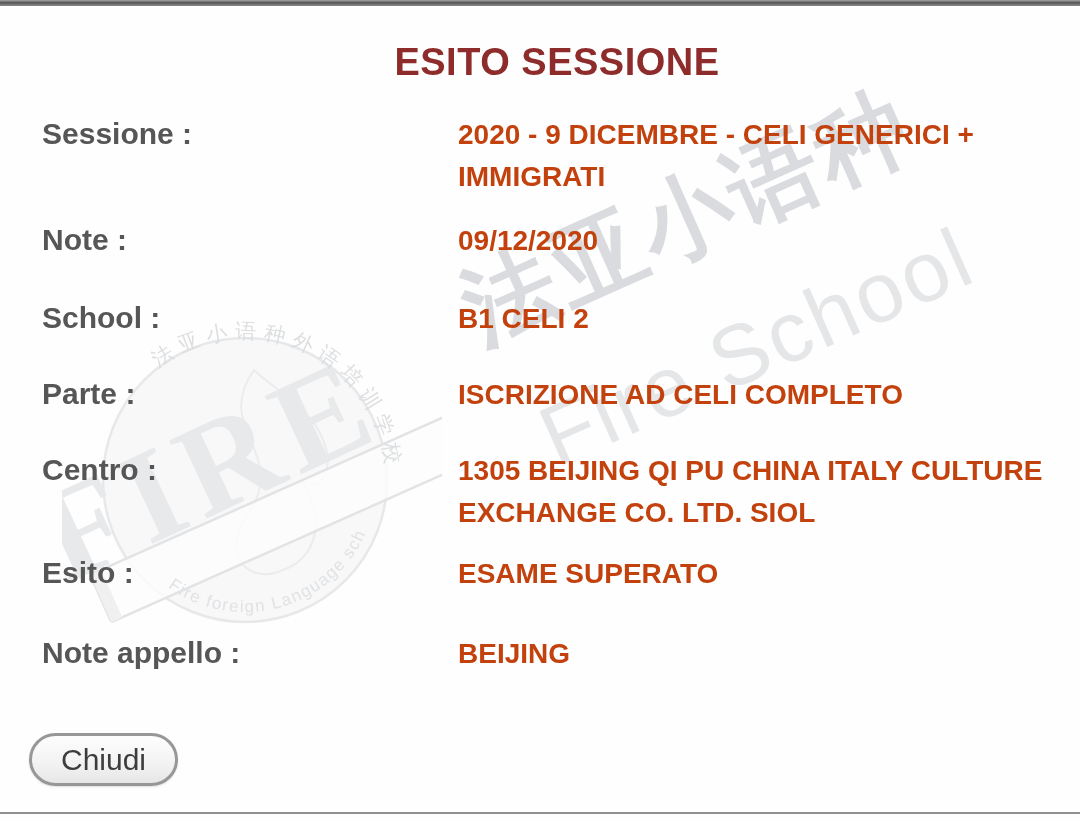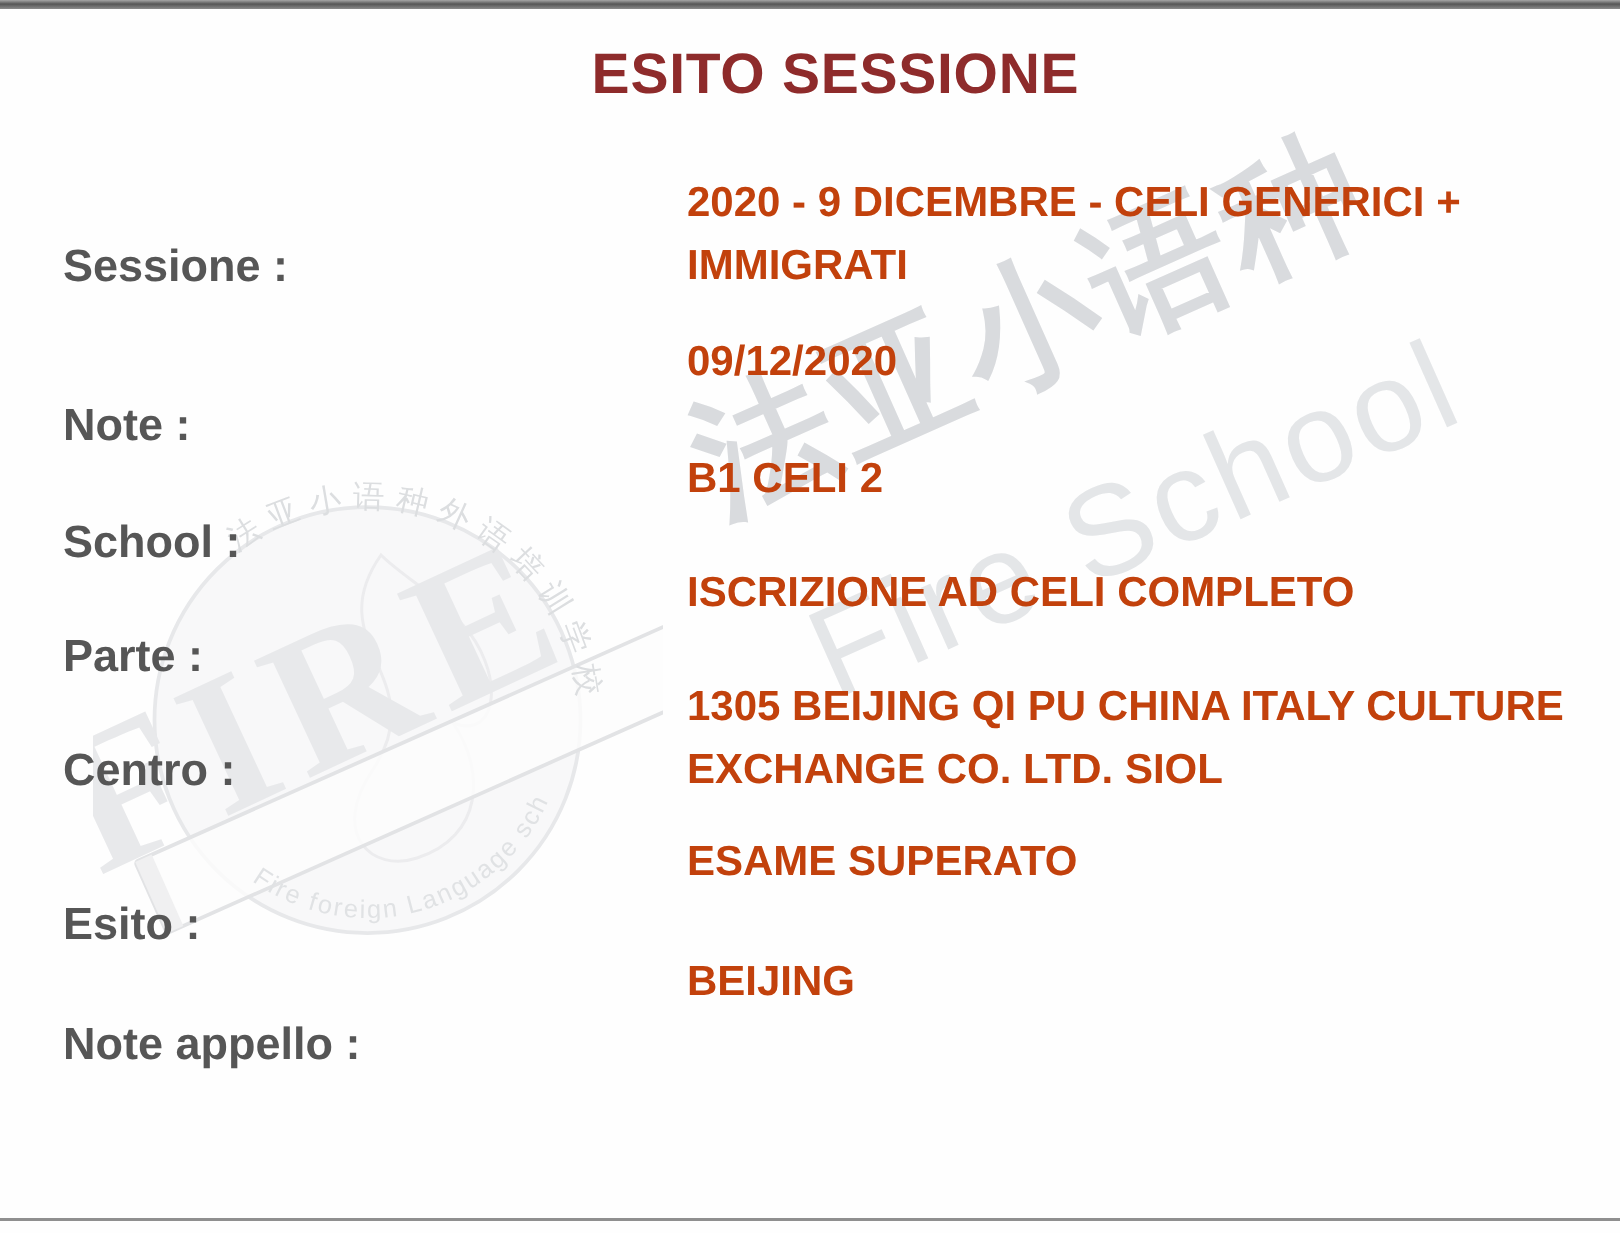--- a/index.html
+++ b/index.html
@@ -33,28 +33,27 @@
     color:#e4e6e8;white-space:nowrap;
     transform:rotate(-24deg);transform-origin:left center;
     line-height:1;
   }
   .wm-logo{position:absolute;left:62px;top:318px;}
   
   .title{
     position:absolute;left:34px;right:0;top:28px;
     text-align:center;
     font-size:38px;font-weight:700;color:#8e2b2b;
-    letter-spacing:0.5px;line-height:44px;margin:0;
+    letter-spacing:0.5px;line-height:44px;margin:12px;
   }
   .row{position:absolute;left:0;width:1080px;}
   .row .lbl{
     position:absolute;left:42px;top:0;
     font-size:30px;font-weight:700;color:#565656;line-height:42px;
     white-space:nowrap;
-    margin-top:44px;
   }
   .row .val{
     position:absolute;left:458px;top:1px;width:600px;
     font-size:28px;font-weight:700;color:#c2410c;line-height:42px;
   }
   .chiudi{
     position:absolute;left:29px;top:733px;
     width:149px;height:53px;
     border:3px solid #979797;border-radius:27px;
     background:linear-gradient(#fdfdfd 0%,#f3f3f3 55%,#e7e7e7 100%);
@@ -126,15 +125,16 @@
   </div>
   <div class="row" style="top:552px">
     <div class="lbl">Esito :</div>
     <div class="val">ESAME SUPERATO</div>
   </div>
   <div class="row" style="top:632px">
     <div class="lbl">Note appello :</div>
     <div class="val">BEIJING</div>
   </div>
 
+  <button class="chiudi">Chiudi</button>
 
   <div class="bottom-line"></div>
 </div>
 
 </body></html>

